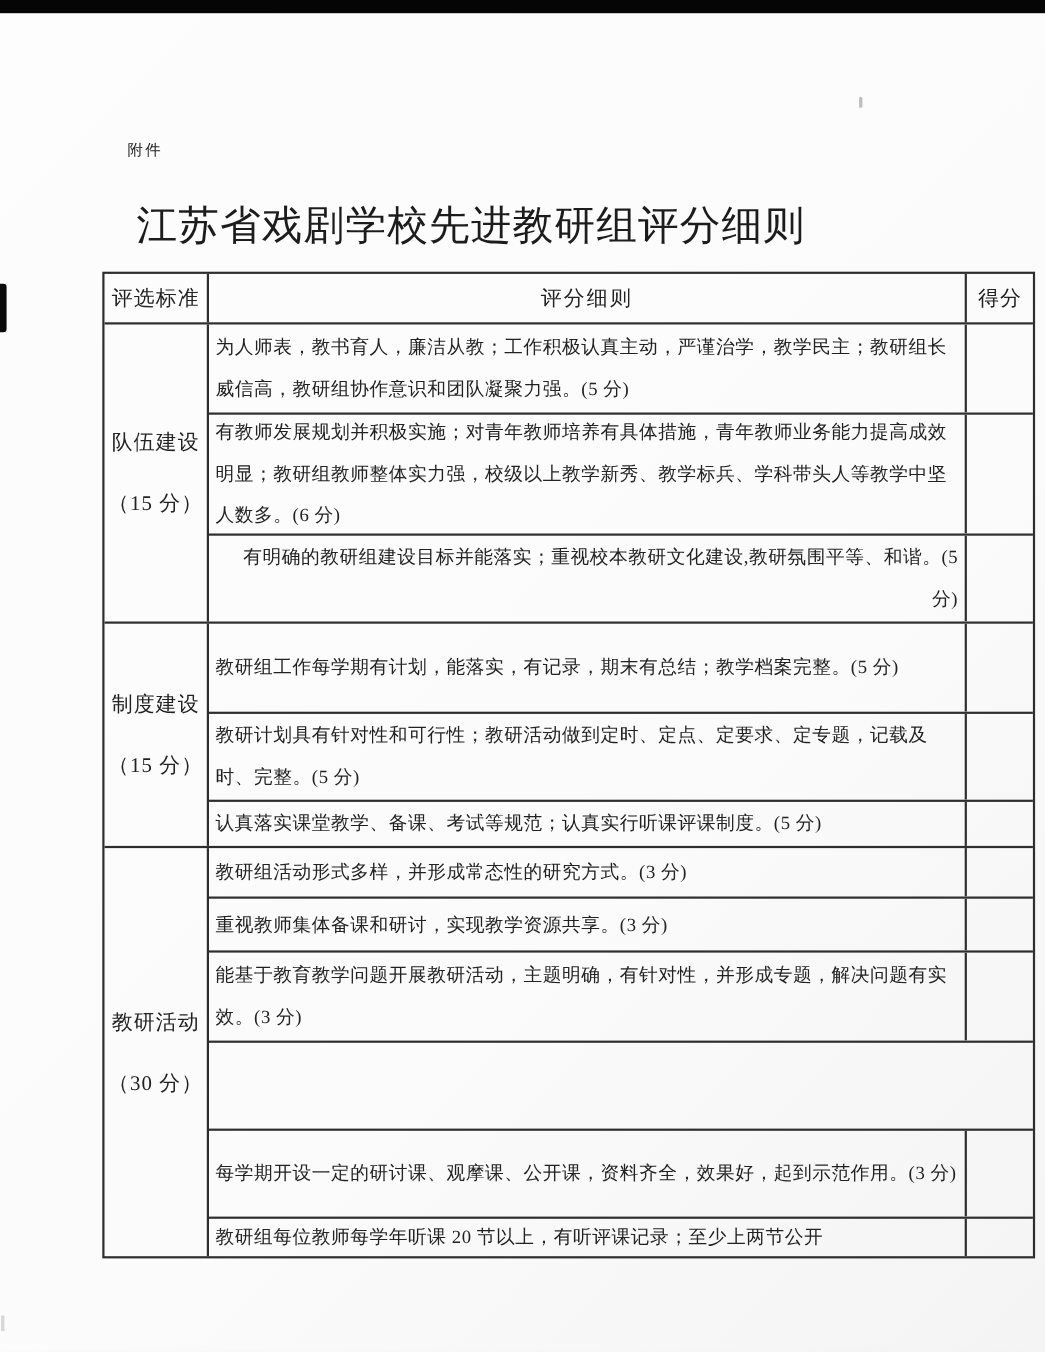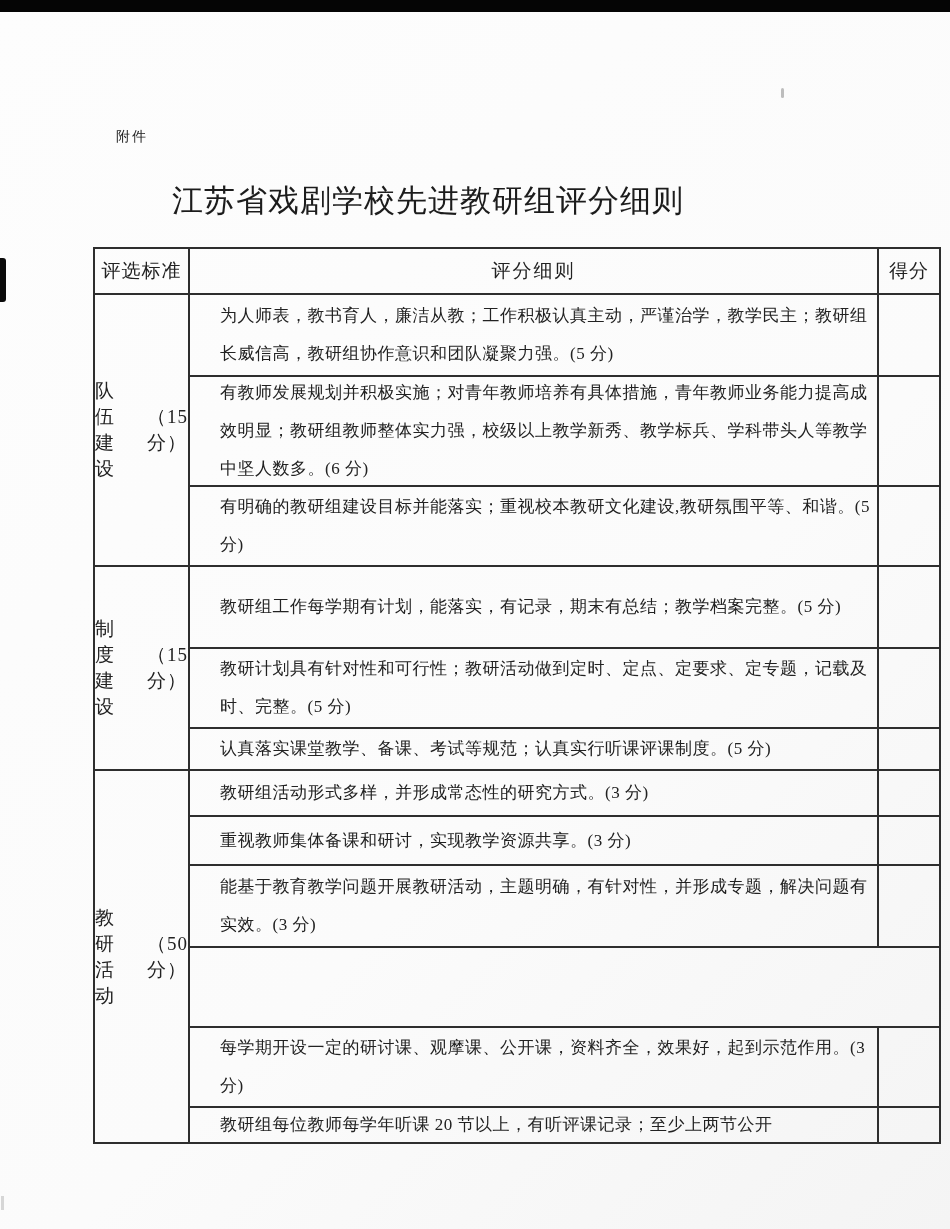--- a/index.html
+++ b/index.html
@@ -25,42 +25,42 @@
   }
   .scan-mark-bottom{
     position:absolute;top:1196px;left:1px;width:3px;height:14px;background:#d6d6d6;
   }
   .attachment{
     position:absolute;top:128px;left:116px;
     font-size:14px;letter-spacing:2px;color:#222;
   }
   .doc-title{
     position:absolute;top:180px;left:0;width:856px;
-    text-align:center;font-size:31px;letter-spacing:1px;color:#1c1c1c;
+    text-align:center;font-size:37px;letter-spacing:1px;color:#1c1c1c;
   }
   .score-table{
     position:absolute;top:247px;left:93px;width:848px;
     border:2px solid #2e2e2e;box-sizing:border-box;
     background:transparent;
   }
   .trow-head{display:flex;height:46px;border-bottom:2px solid #2e2e2e;box-sizing:border-box;}
   .th{display:flex;align-items:center;justify-content:center;font-size:19px;color:#222;box-sizing:border-box;}
   .th-criteria{width:95px;border-right:2px solid #2e2e2e;letter-spacing:1px;}
   .th-rules{flex:1;border-right:2px solid #2e2e2e;letter-spacing:2px;}
   .th-score{width:60px;letter-spacing:1px;}
   .section{display:flex;border-bottom:2px solid #2e2e2e;box-sizing:border-box;}
   .section:last-child{border-bottom:none;}
   .crit-cell{
     width:95px;border-right:2px solid #2e2e2e;box-sizing:border-box;
-    display:flex;flex-direction:row;align-items:center;justify-content:center;
+    display:flex;flex-direction:column;align-items:center;justify-content:center;
     gap:30px;font-size:19px;color:#222;letter-spacing:1px;
   }
   .rows{flex:1;display:flex;flex-direction:column;min-width:0;}
-  .trow{display:flex;border-bottom:2px solid #2e2e2e;box-sizing:border-box;overflow:hidden;padding-left:24px;}
-  .trow:last-child{border-bottom:none;}
+  .trow{display:flex;border-bottom:2px solid #2e2e2e;box-sizing:border-box;overflow:hidden;}
+  .trow:last-child{border-bottom:none;text-align:right;}
   .cell-text{
     flex:1;border-right:2px solid #2e2e2e;box-sizing:border-box;
     display:flex;align-items:center;
     padding:2px 6px;font-size:17px;line-height:38px;color:#222;
     letter-spacing:0.5px;overflow:hidden;
   }
   .cell-score{width:60px;box-sizing:border-box;}
   .h82{height:82px}.h110{height:110px}.h78{height:78px}
   .h80{height:80px}.h40{height:40px}.h46{height:46px}
   .h49{height:49px}.h34{height:34px}
@@ -137,21 +137,21 @@
               <span>认真落实课堂教学、备课、考试等规范；认真实行听课评课制度。(5 分)</span>
             </div>
           <div class="cell-score"></div>
         </div>
       </div>
     </div>
 
     <div class="section">
       <div class="crit-cell">
         <span>教研活动</span>
-        <span>（50 分）</span>
+        <span>（30 分）</span>
       </div>
       <div class="rows">
         <div class="trow h46">
           <div class="cell-text">
               <span>教研组活动形式多样，并形成常态性的研究方式。(3 分)</span>
             </div>
           <div class="cell-score"></div>
         </div>
         <div class="trow h49">
           <div class="cell-text">

